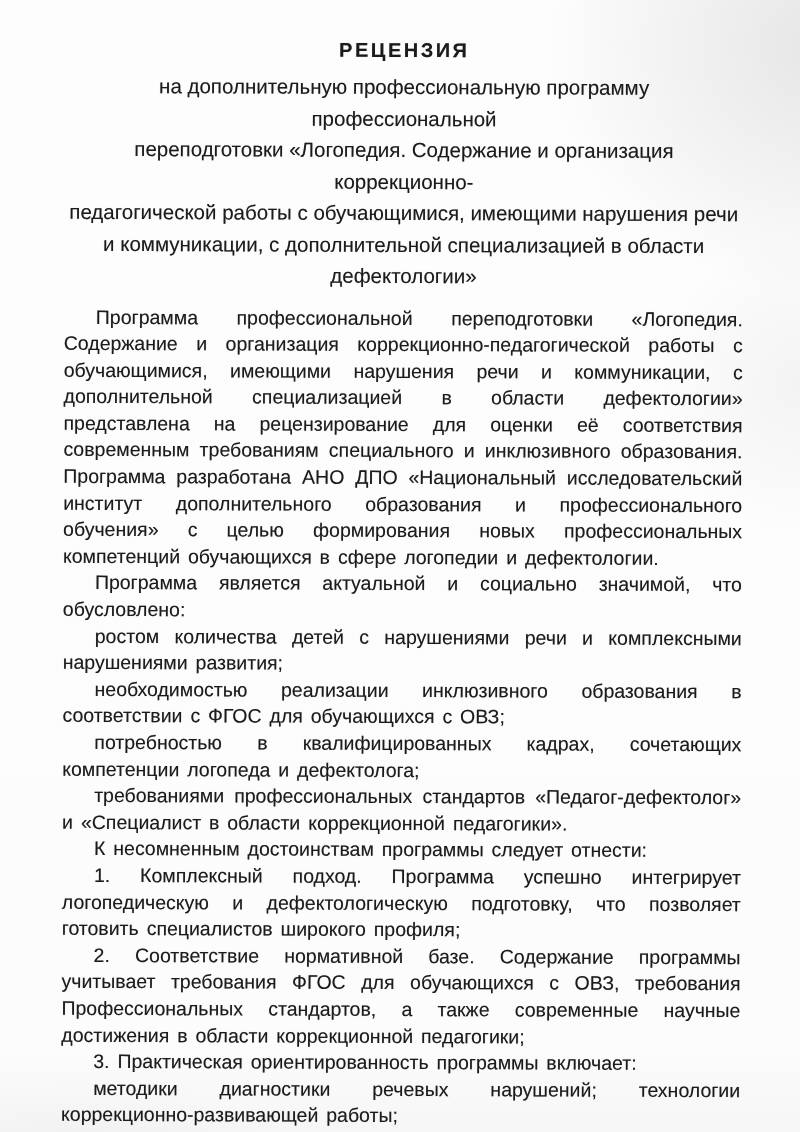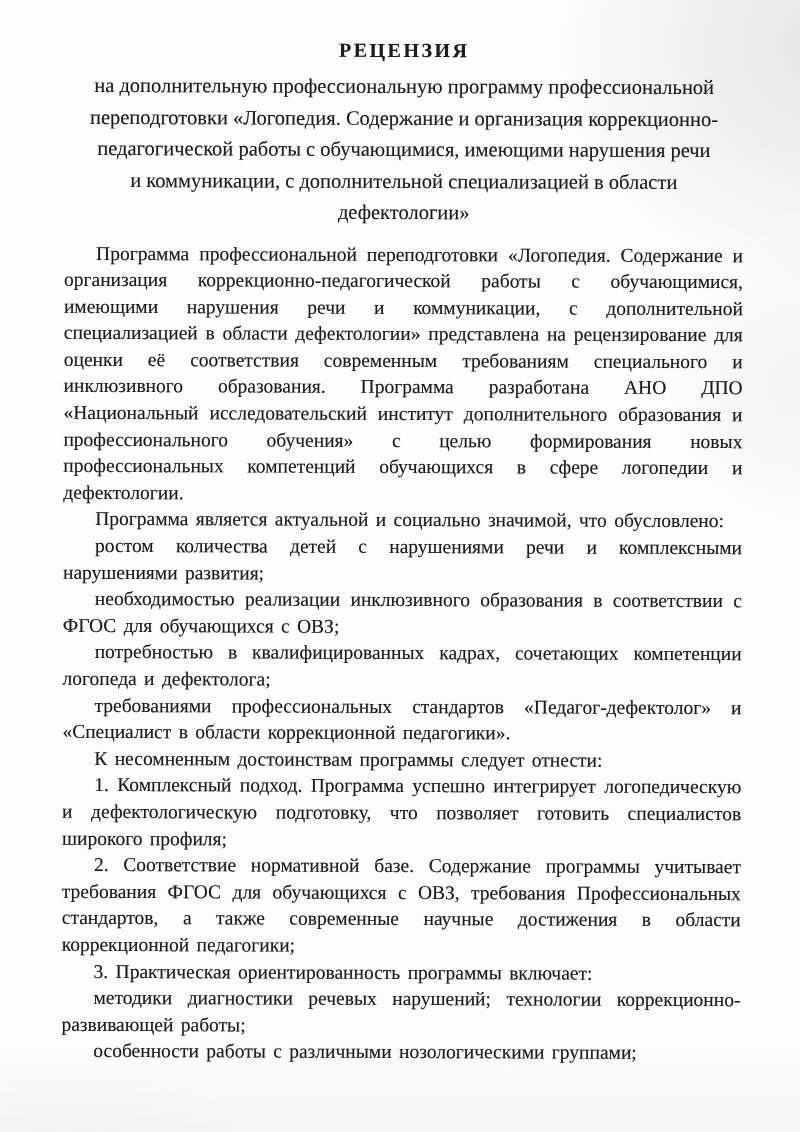--- a/index.html
+++ b/index.html
@@ -8,21 +8,21 @@
     position: relative;
     width: 800px;
     height: 1132px;
     overflow: hidden;
     box-sizing: border-box;
     background:
       radial-gradient(58% 36% at 104% 4%, rgba(110,110,110,0.17), rgba(110,110,110,0) 62%),
       radial-gradient(30% 22% at 100% 34%, rgba(130,130,130,0.08), rgba(130,130,130,0) 60%),
       radial-gradient(40% 12% at 10% 102%, rgba(140,140,140,0.05), rgba(140,140,140,0) 60%),
       linear-gradient(to bottom, #fdfdfd 0%, #fcfcfc 92%, #f6f6f6 100%);
-    font-family: Liberation Serif, serif;
+    font-family: Liberation Sans, sans-serif;
     color: #1b1b1b;
   }
 
   .content {
     position: absolute;
     inset: 0;
     padding: 38px 58px 0 63px;
     transform: rotate(0.2deg);
     transform-origin: 50% 50%;
     text-shadow: 0 0 0.7px rgba(45,45,45,0.45);

